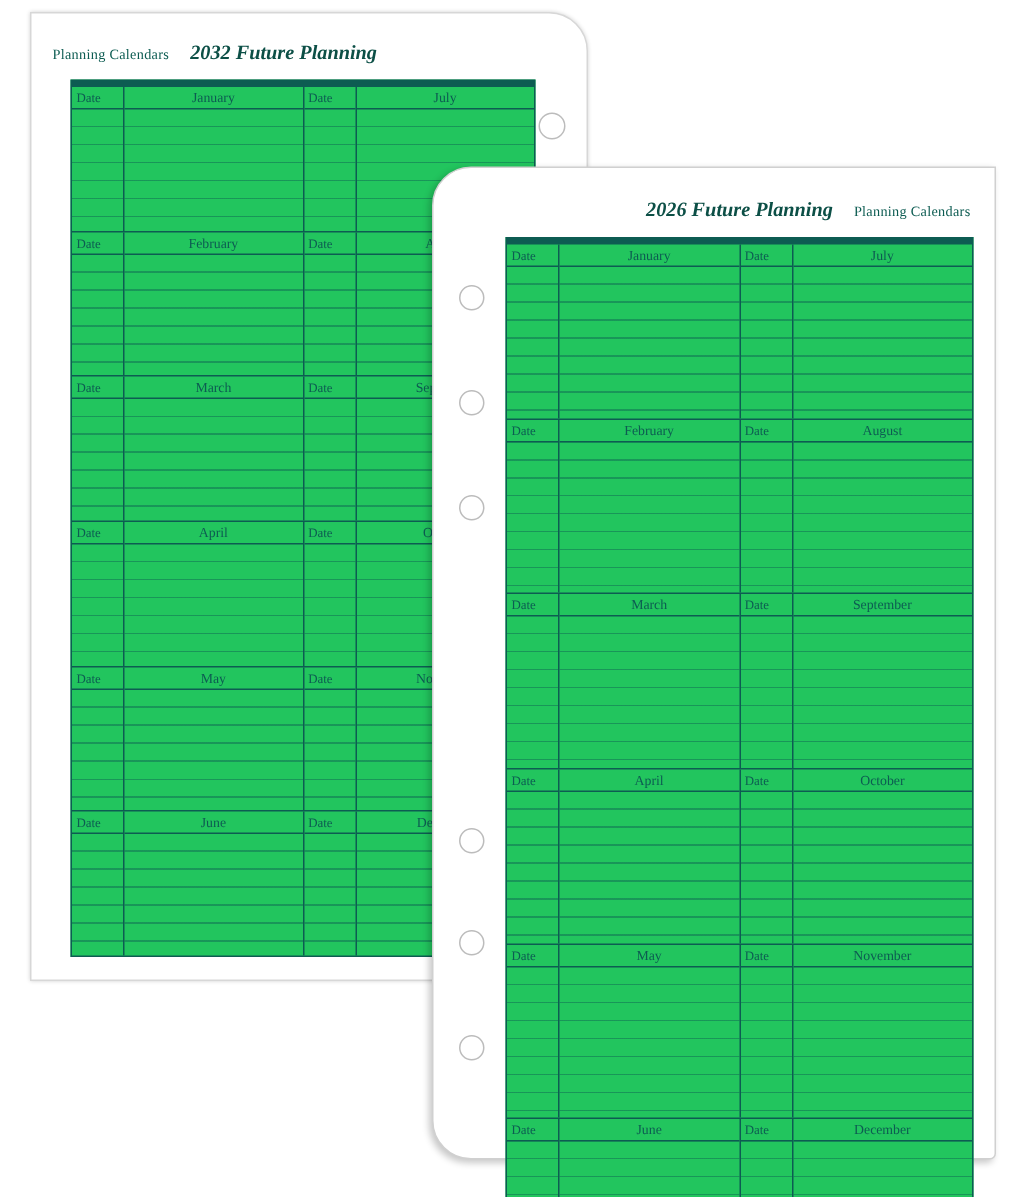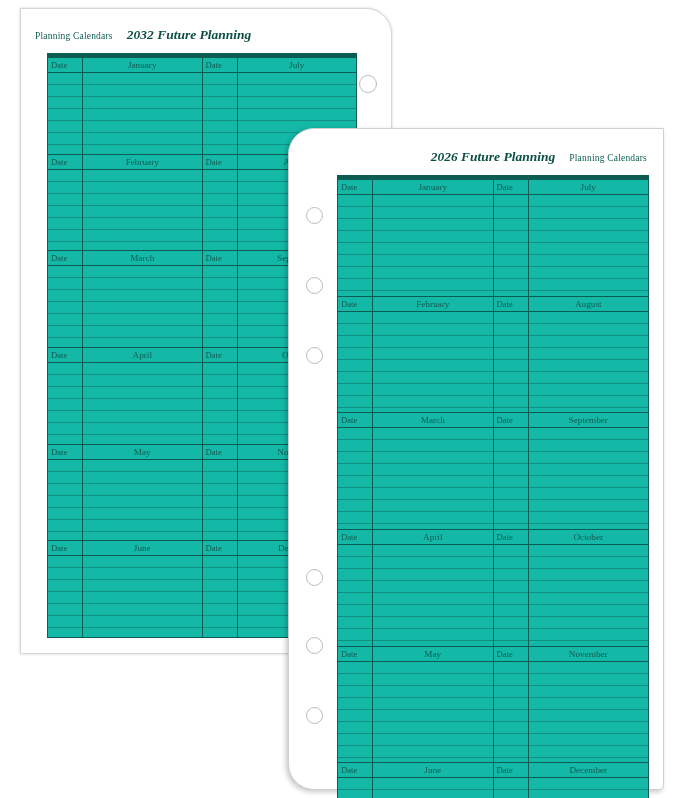--- a/index.html
+++ b/index.html
@@ -33,21 +33,21 @@
     top: 8px;
     width: 372px;
     height: 646px;
     border: 1px solid #d7d7d7;
     border-top-right-radius: 26px;
     box-shadow: 0 0 3px rgba(0,0,0,0.18);
   }
 
   .sheet-front {
     left: 288px;
-    top: 128px;
+    top: 111px;
     width: 376px;
     height: 662px;
     border: 1px solid #d0d0d0;
     border-top-left-radius: 26px;
     border-bottom-left-radius: 26px;
     border-bottom-right-radius: 4px;
     box-shadow: -2px 2px 5px rgba(0,0,0,0.22);
   }
 
   
@@ -86,21 +86,21 @@
   }
 
   
   .grid {
     position: absolute;
     border: 1.6px solid #0d5c52;
     border-top-width: 5px;
     box-sizing: border-box;
     display: flex;
     flex-direction: column;
-    background: #14b8a6;
+    background: #22c55e;
   }
   .grid-back {
     left: 26px;
     top: 44px;
     width: 310px;
     height: 585px;
   }
   .grid-front {
     left: 48px;
     top: 46px;

